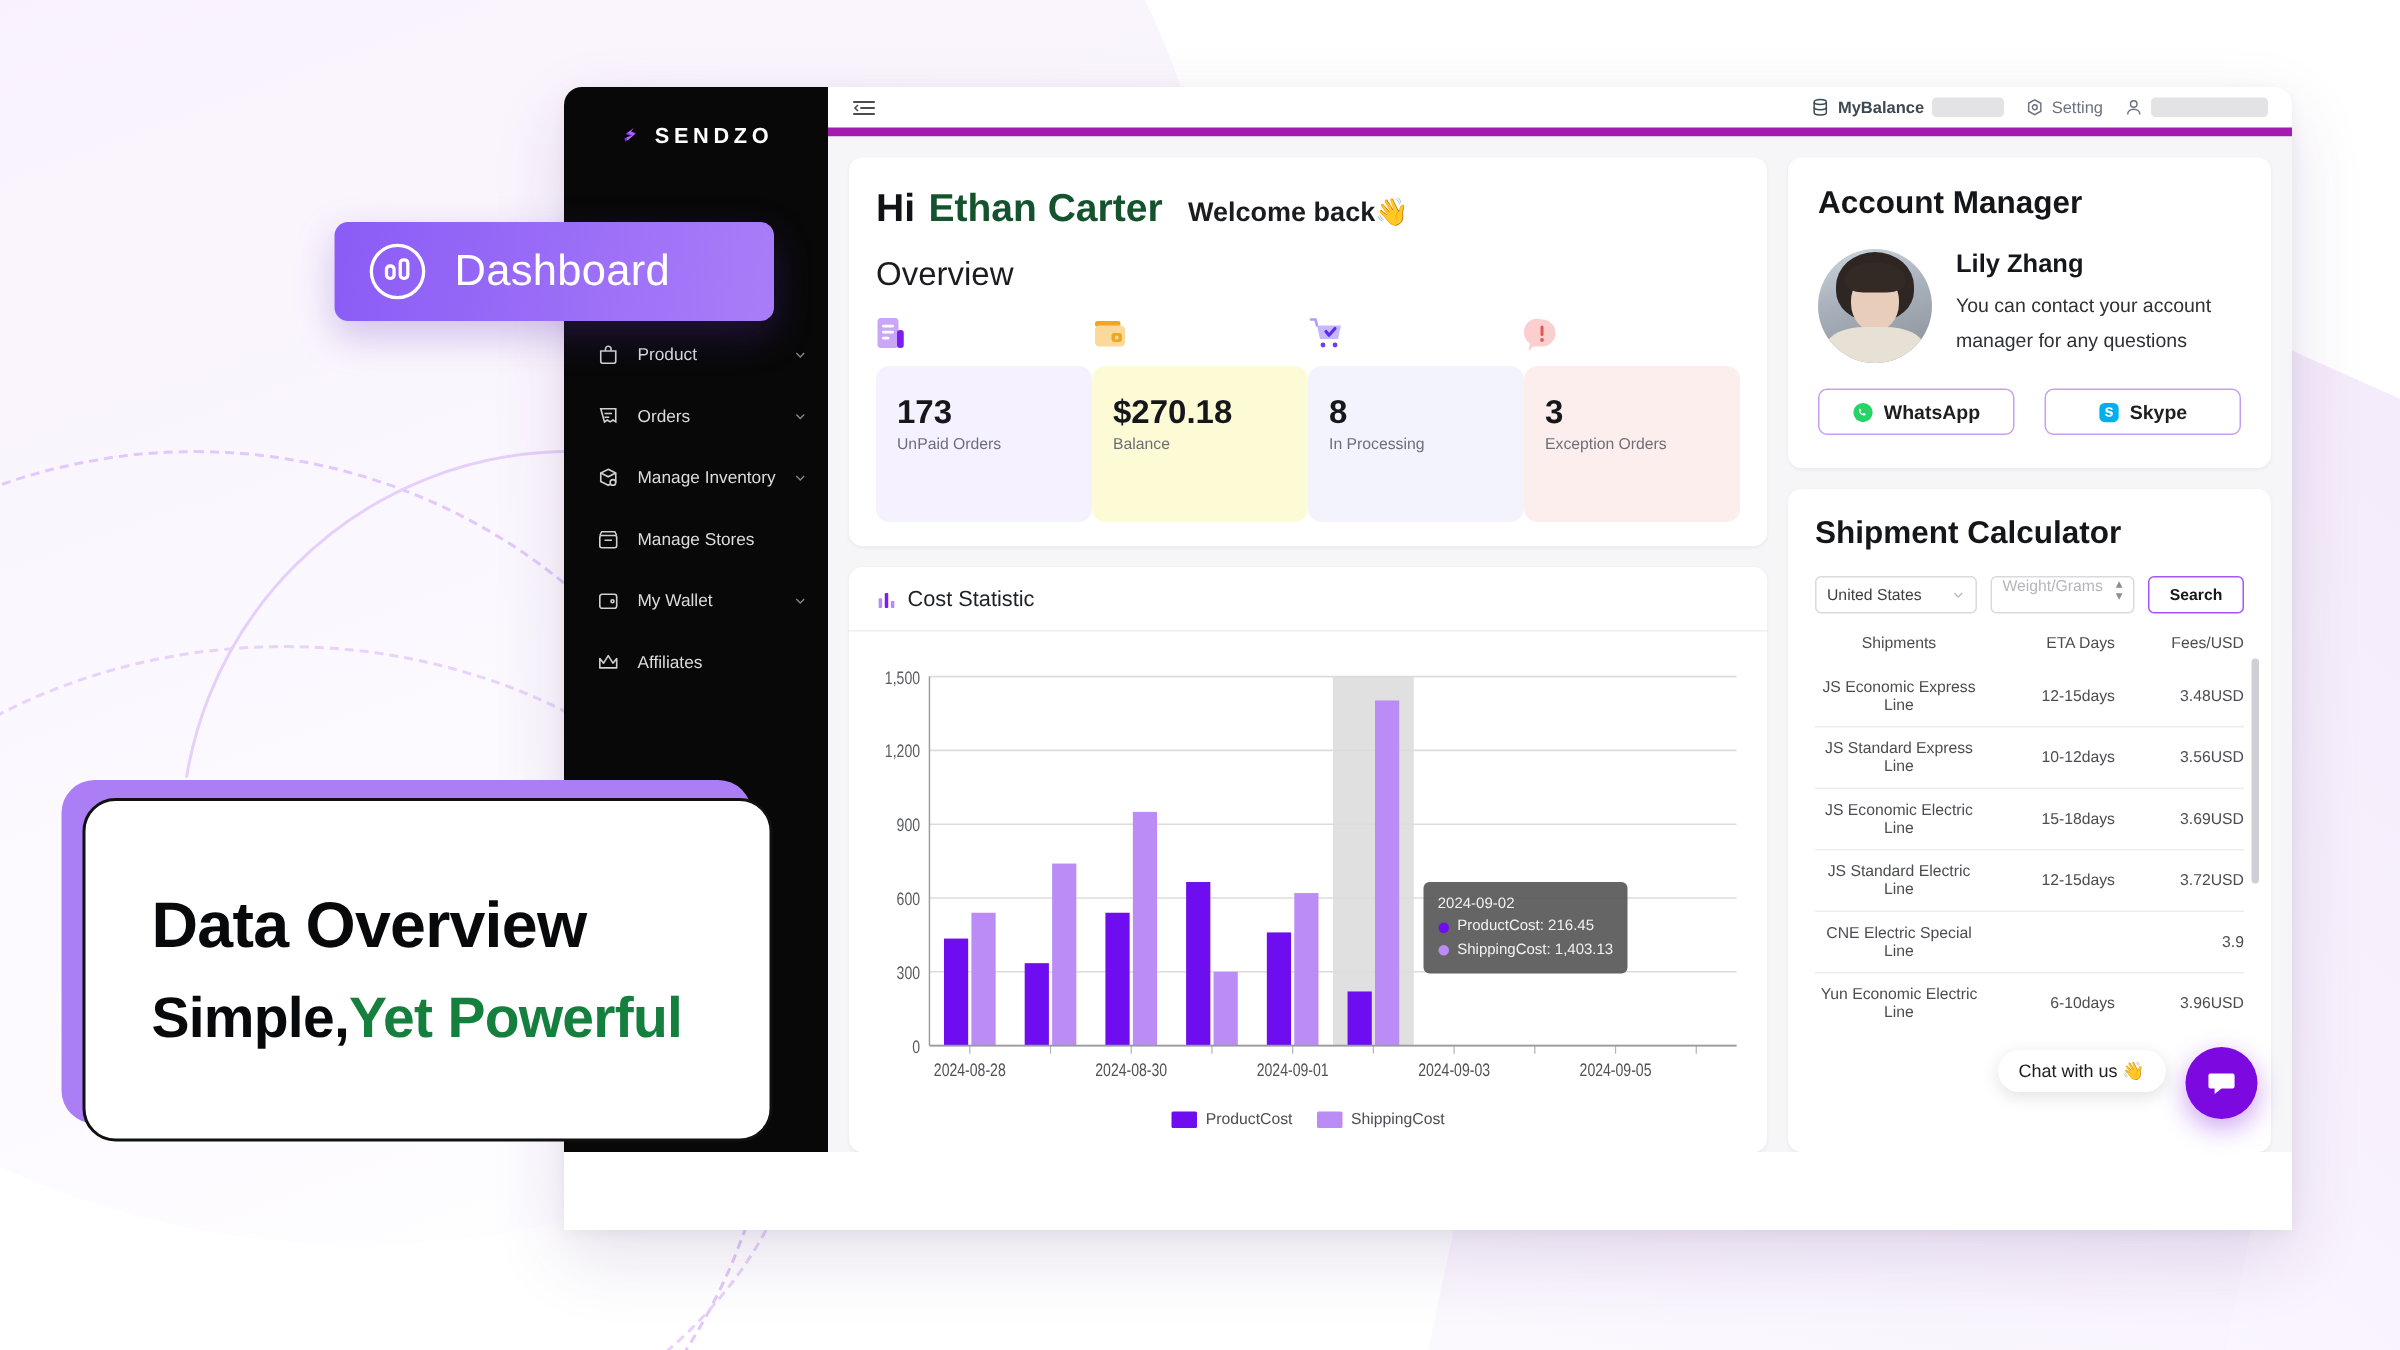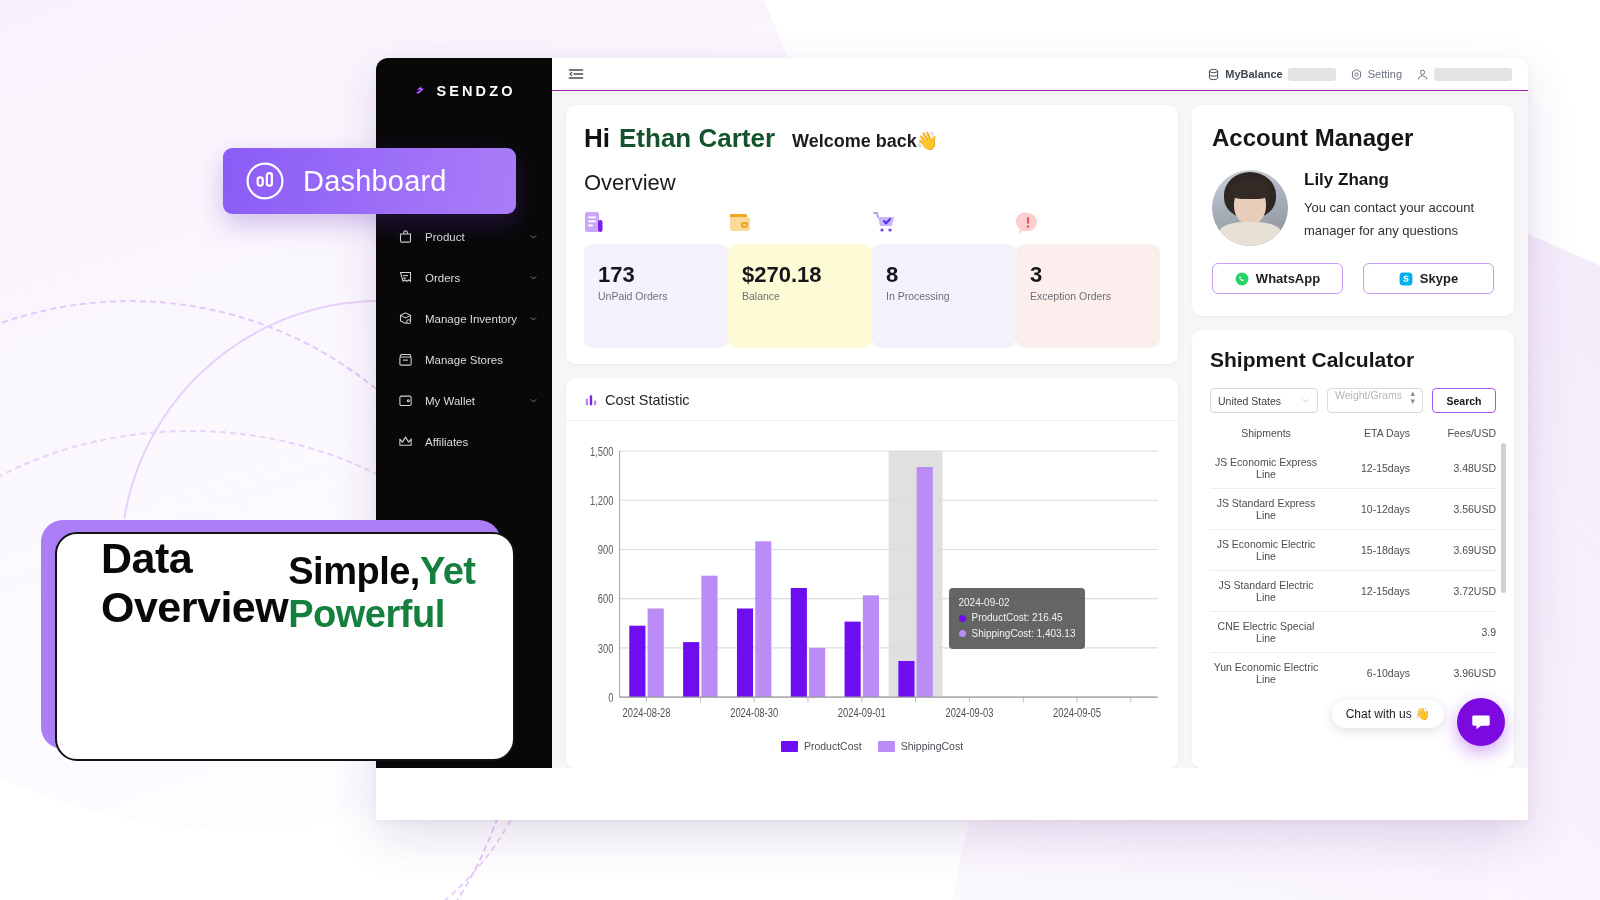--- a/index.html
+++ b/index.html
@@ -132,21 +132,21 @@
     cursor: pointer;
   }
   .logout .ico { width: 15px; height: 15px; }
 
   
   .content-col { flex: 1; display: flex; flex-direction: column; min-width: 0; }
   .topbar {
     height: 33px; background: #fff;
     display: flex; align-items: center;
     padding: 0 16px; gap: 14px;
-    border-bottom: 1px solid #a21caf;
+    border-bottom: 6px solid #a21caf;
     flex: none;
   }
   .hamburger { width: 16px; height: 14px; cursor: pointer; }
   .topbar-right { margin-left: auto; display: flex; align-items: center; gap: 14px; }
   .tb-group { display: flex; align-items: center; gap: 5px; cursor: pointer; }
   .tb-group .ico { width: 13px; height: 13px; }
   .tb-label { font-size: 11px; color: #3d4852; font-weight: bold; }
   .tb-label.gray { color: #6b7280; font-weight: normal; }
   .masked { height: 13px; border-radius: 3px; background: #e3e3e6; }
   .masked.w1 { width: 48px; }
@@ -213,21 +213,21 @@
     font-size: 10px;
     line-height: 1.55;
     white-space: nowrap;
     pointer-events: none;
   }
   .tt-row { display: flex; align-items: center; gap: 6px; }
   .tt-dot { width: 7px; height: 7px; border-radius: 50%; display: inline-block; }
 
   
   .am-card { padding: 19px 20px 22px 20px; }
-  .am-title { font-size: 24px; font-weight: bold; color: #15161a; }
+  .am-title { font-size: 21px; font-weight: bold; color: #15161a; }
   .am-row { display: flex; gap: 16px; margin-top: 18px; align-items: flex-start; }
   .avatar {
     width: 76px; height: 76px; border-radius: 50%; flex: none;
     overflow: hidden; position: relative;
     background: linear-gradient(165deg, #cfd6dd 0%, #a9b2bd 40%, #8b8f96 100%);
   }
   .av-hair {
     position: absolute; left: 12px; top: 2px; width: 52px; height: 46px;
     background: #2e2623; border-radius: 50% 50% 44% 44%;
   }
@@ -330,21 +330,21 @@
   .cd-shadow {
     position: absolute; left: 0; top: 0;
     width: 460px; height: 229px;
     border-radius: 22px; background: #ab7ef6;
   }
   .cd-main {
     position: absolute; left: 14px; top: 12px;
     width: 460px; height: 229px;
     border-radius: 22px; background: #fff;
     border: 2px solid #111;
-    display: flex; flex-direction: row; justify-content: center;
+    display: flex; flex-direction: column; justify-content: center;
     padding-left: 44px;
   }
   .cd-l1 { font-size: 43px; font-weight: bold; color: #08090b; letter-spacing: -.5px; }
   .cd-l2 { font-size: 38px; font-weight: bold; color: #08090b; margin-top: 16px; letter-spacing: -.5px; }
   .cd-accent { color: #15803d; }
 </style>
 </head>
 <body>
 
 <div id="stage">

